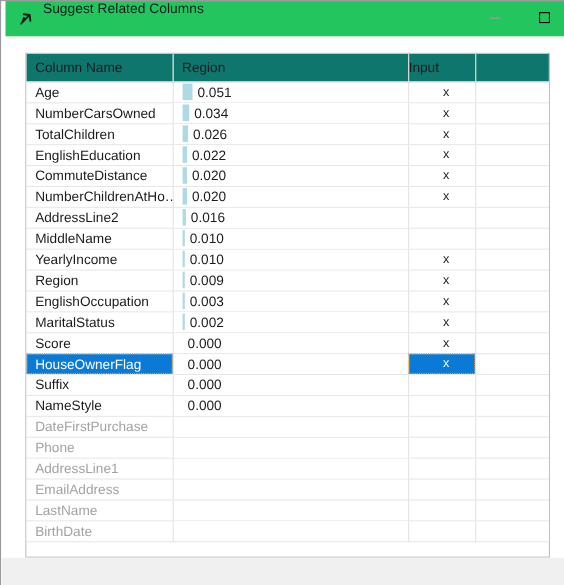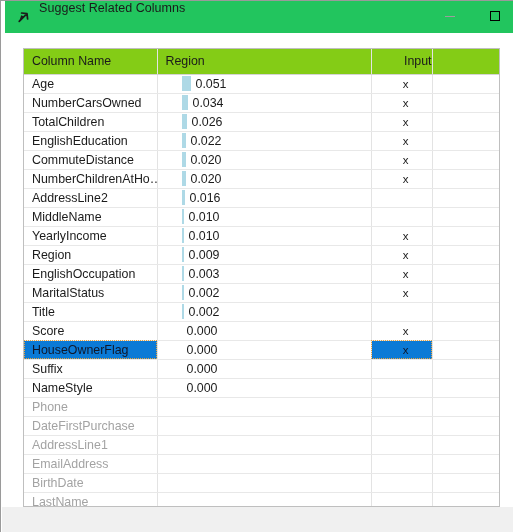--- a/index.html
+++ b/index.html
@@ -101,30 +101,30 @@
 
   table.grid col.c-name   { width: 133px; }
   table.grid col.c-score  { width: 214px; }
   table.grid col.c-input  { width: 61px; }
   table.grid col.c-blank  { width: 67px; }
 
   table.grid thead th {
     height: 25px;
     font-weight: normal;
     text-align: left;
-    background: #84cc16;
+    background: #0f766e;
     border-bottom: 1px solid #d4d4d4;
     border-right: 1px solid #e3e3e3;
     padding: 0 0 0 8px;
     vertical-align: middle;
     box-sizing: border-box;
     color: #1b1b1b;
   }
   table.grid thead th.th-input {
-    text-align: right;
+    text-align: left;
     padding: 0;
     margin-top: 40px;
   }
   table.grid thead th.th-blank {
     border-right: none;
   }
 
   table.grid tbody td {
     height: 19px;
     border-bottom: 1px solid #e8e8e8;
@@ -142,21 +142,20 @@
   tr.dimmed td.td-name { color: #a3a3a3; }
 
   td.td-score {
     padding: 0;
     position: relative;
   }
   .score-inner {
     display: flex;
     align-items: center;
     height: 100%;
-    margin-left: 16px;
   }
   .score-bar {
     height: 15px;
     background: #aed9e6;
     flex: 0 0 auto;
   }
   .score-val {
     padding-left: 5px;
     flex: 0 0 auto;
   }
@@ -165,21 +164,21 @@
     text-align: center;
     padding: 0;
     font-size: 11.5px;
     color: #1b1b1b;
   }
 
   
   tr.selected td.td-name,
   tr.selected td.td-input {
     background: #0b7ad6;
-    color: #0f172a;
+    color: #ffffff;
     outline: 1px dotted #e8a33d;
     outline-offset: -1px;
   }
 
   
   #bottom-strip {
     position: absolute;
     left: 1px;
     top: 506px;
     width: 511px;
@@ -351,31 +350,20 @@
             <td class="td-score">
               <div class="score-inner">
                 <div class="score-bar" style="width: 2px; background: rgb(174, 217, 230);"></div>
                 <span class="score-val">0.002</span>
               </div>
             </td>
             <td class="td-input">x</td>
             <td class="td-blank"></td>
           </tr>
           <tr>
-            <td class="td-name">Title</td>
-            <td class="td-score">
-              <div class="score-inner">
-                <div class="score-bar" style="width: 2px; background: rgb(174, 217, 230);"></div>
-                <span class="score-val">0.002</span>
-              </div>
-            </td>
-            <td class="td-input"></td>
-            <td class="td-blank"></td>
-          </tr>
-          <tr>
             <td class="td-name">Score</td>
             <td class="td-score">
               <div class="score-inner">
                 <div class="score-bar" style="width: 0px; background: rgb(174, 217, 230);"></div>
                 <span class="score-val">0.000</span>
               </div>
             </td>
             <td class="td-input">x</td>
             <td class="td-blank"></td>
           </tr>
@@ -406,61 +394,61 @@
             <td class="td-score">
               <div class="score-inner">
                 <div class="score-bar" style="width: 0px; background: rgb(174, 217, 230);"></div>
                 <span class="score-val">0.000</span>
               </div>
             </td>
             <td class="td-input"></td>
             <td class="td-blank"></td>
           </tr>
           <tr class="dimmed">
+            <td class="td-name">DateFirstPurchase</td>
+            <td class="td-score">
+              <div class="score-inner"></div>
+            </td>
+            <td class="td-input"></td>
+            <td class="td-blank"></td>
+          </tr>
+          <tr class="dimmed">
             <td class="td-name">Phone</td>
             <td class="td-score">
               <div class="score-inner"></div>
             </td>
             <td class="td-input"></td>
             <td class="td-blank"></td>
           </tr>
           <tr class="dimmed">
-            <td class="td-name">DateFirstPurchase</td>
-            <td class="td-score">
-              <div class="score-inner"></div>
-            </td>
-            <td class="td-input"></td>
-            <td class="td-blank"></td>
-          </tr>
-          <tr class="dimmed">
             <td class="td-name">AddressLine1</td>
             <td class="td-score">
               <div class="score-inner"></div>
             </td>
             <td class="td-input"></td>
             <td class="td-blank"></td>
           </tr>
           <tr class="dimmed">
             <td class="td-name">EmailAddress</td>
             <td class="td-score">
               <div class="score-inner"></div>
             </td>
             <td class="td-input"></td>
             <td class="td-blank"></td>
           </tr>
           <tr class="dimmed">
+            <td class="td-name">LastName</td>
+            <td class="td-score">
+              <div class="score-inner"></div>
+            </td>
+            <td class="td-input"></td>
+            <td class="td-blank"></td>
+          </tr>
+          <tr class="dimmed">
             <td class="td-name">BirthDate</td>
-            <td class="td-score">
-              <div class="score-inner"></div>
-            </td>
-            <td class="td-input"></td>
-            <td class="td-blank"></td>
-          </tr>
-          <tr class="dimmed">
-            <td class="td-name">LastName</td>
             <td class="td-score">
               <div class="score-inner"></div>
             </td>
             <td class="td-input"></td>
             <td class="td-blank"></td>
           </tr>
         </tbody>
     </table>
   </div>
 

